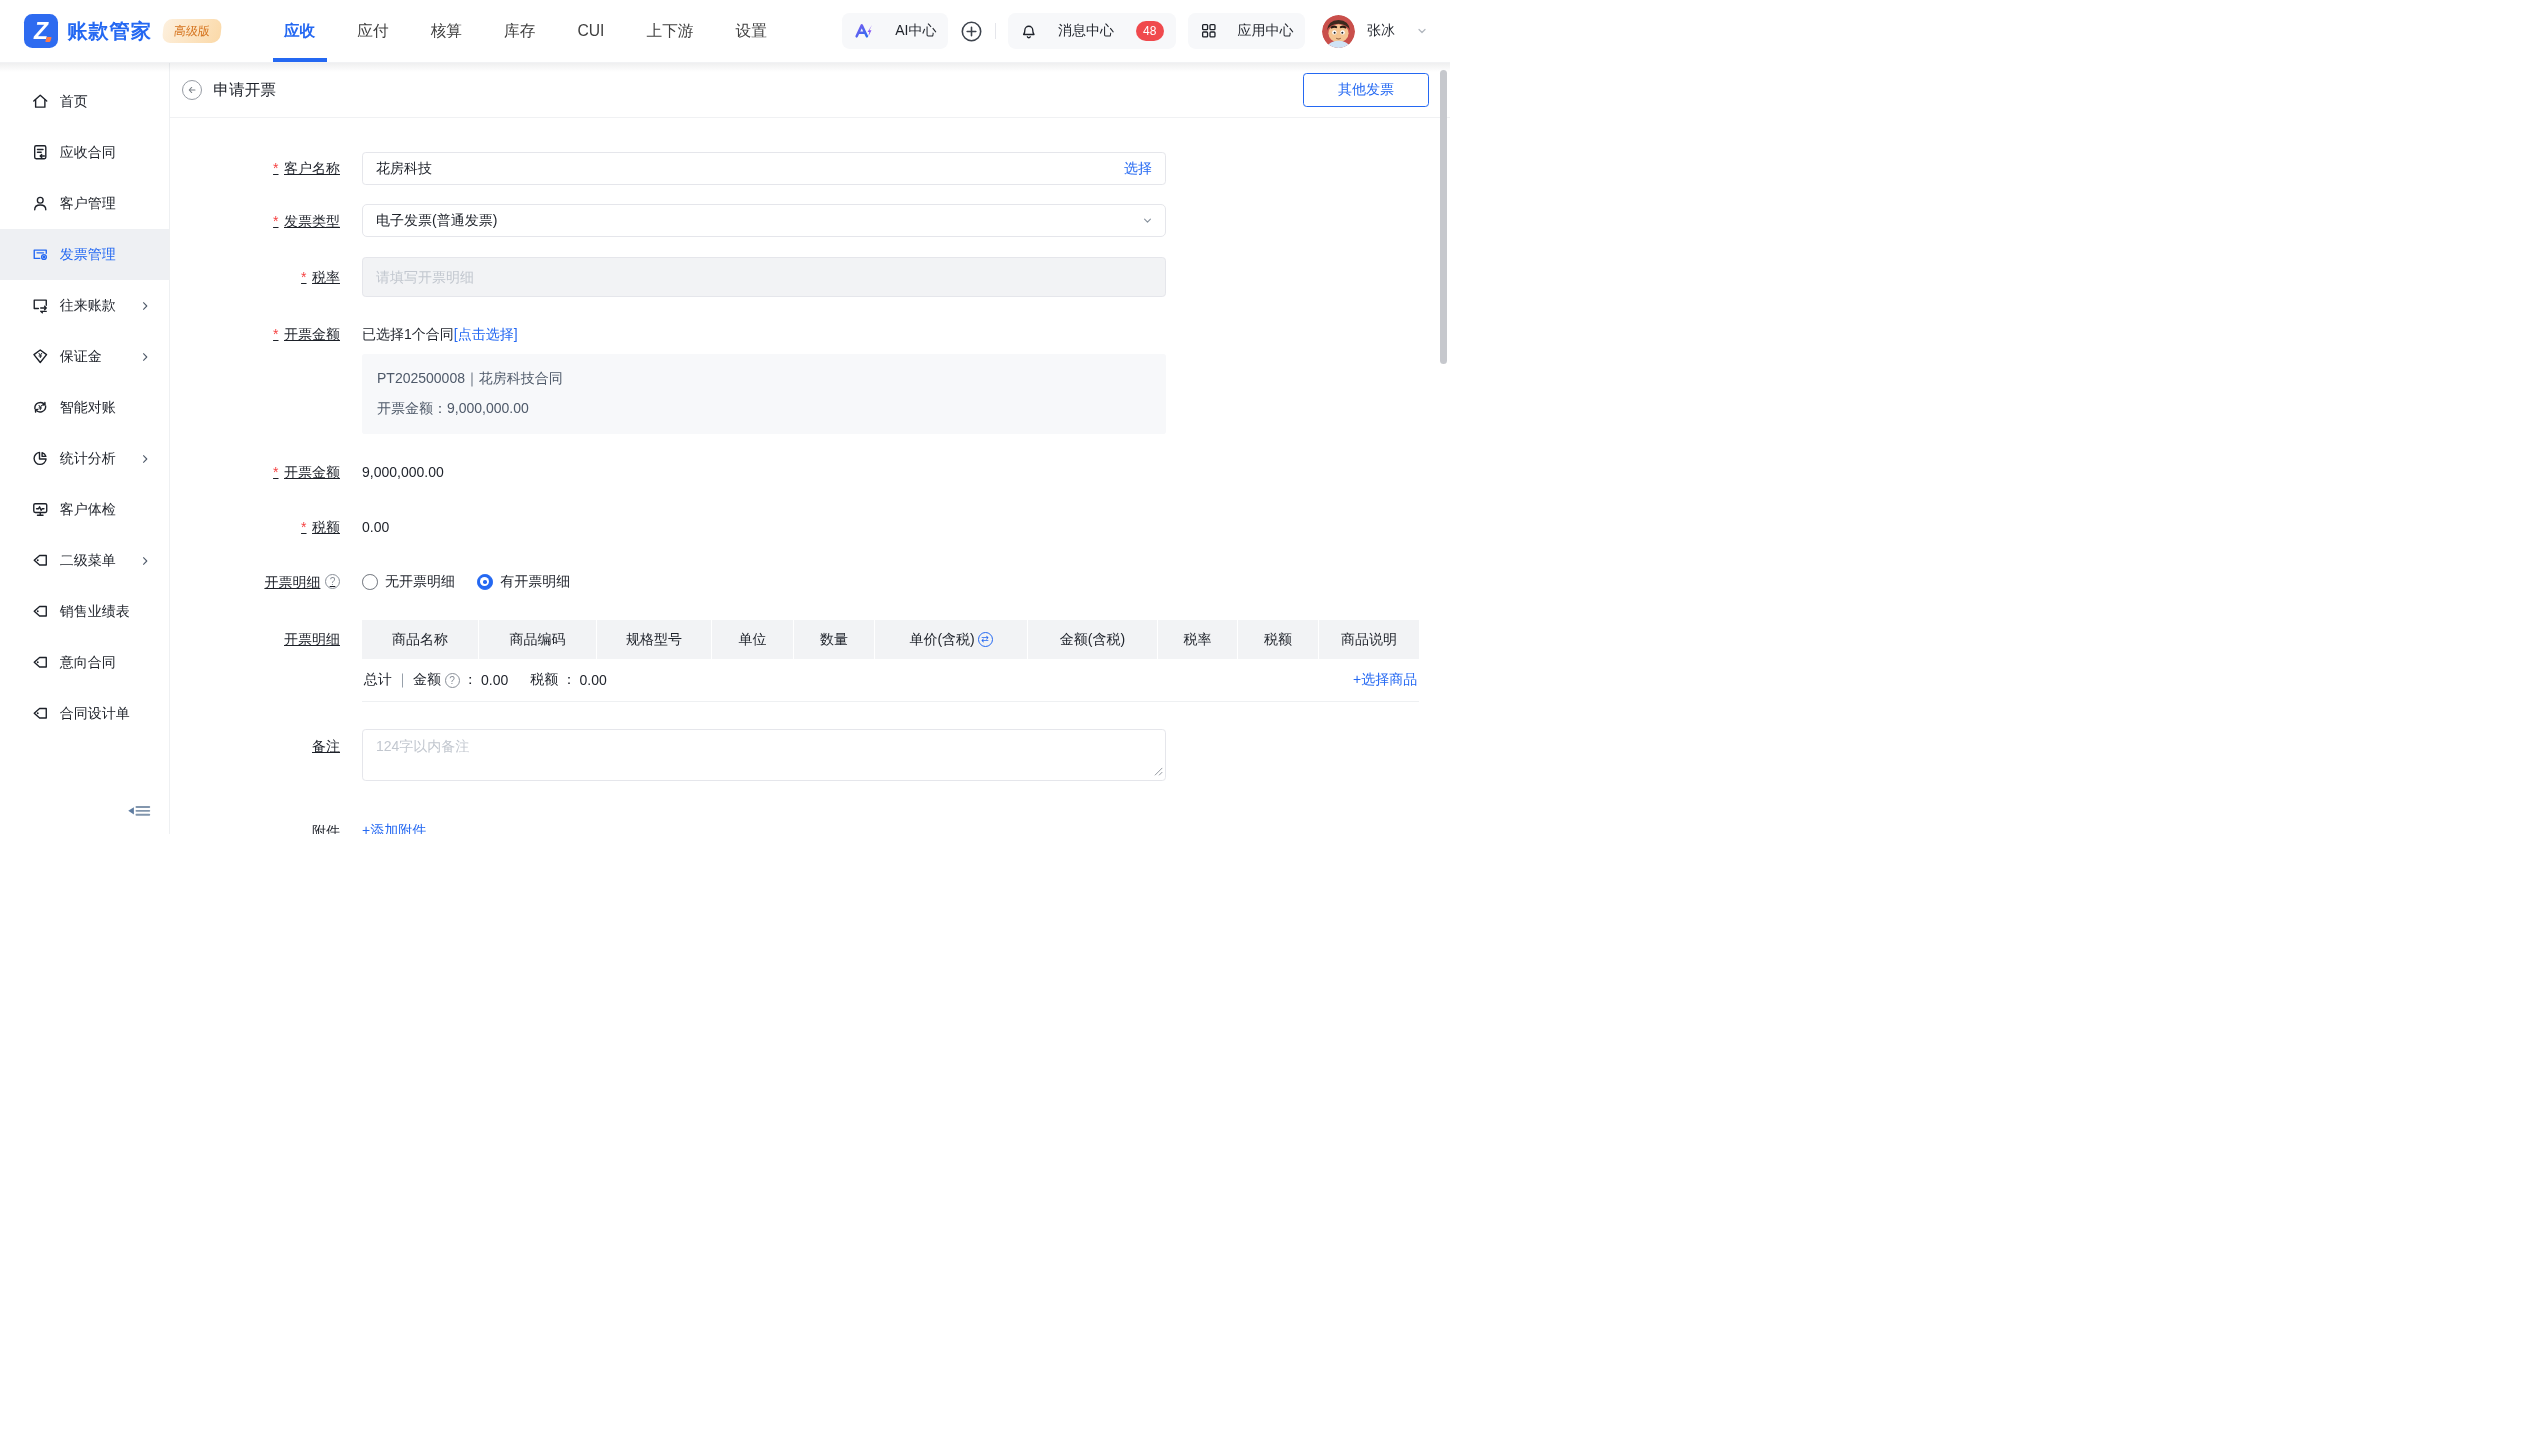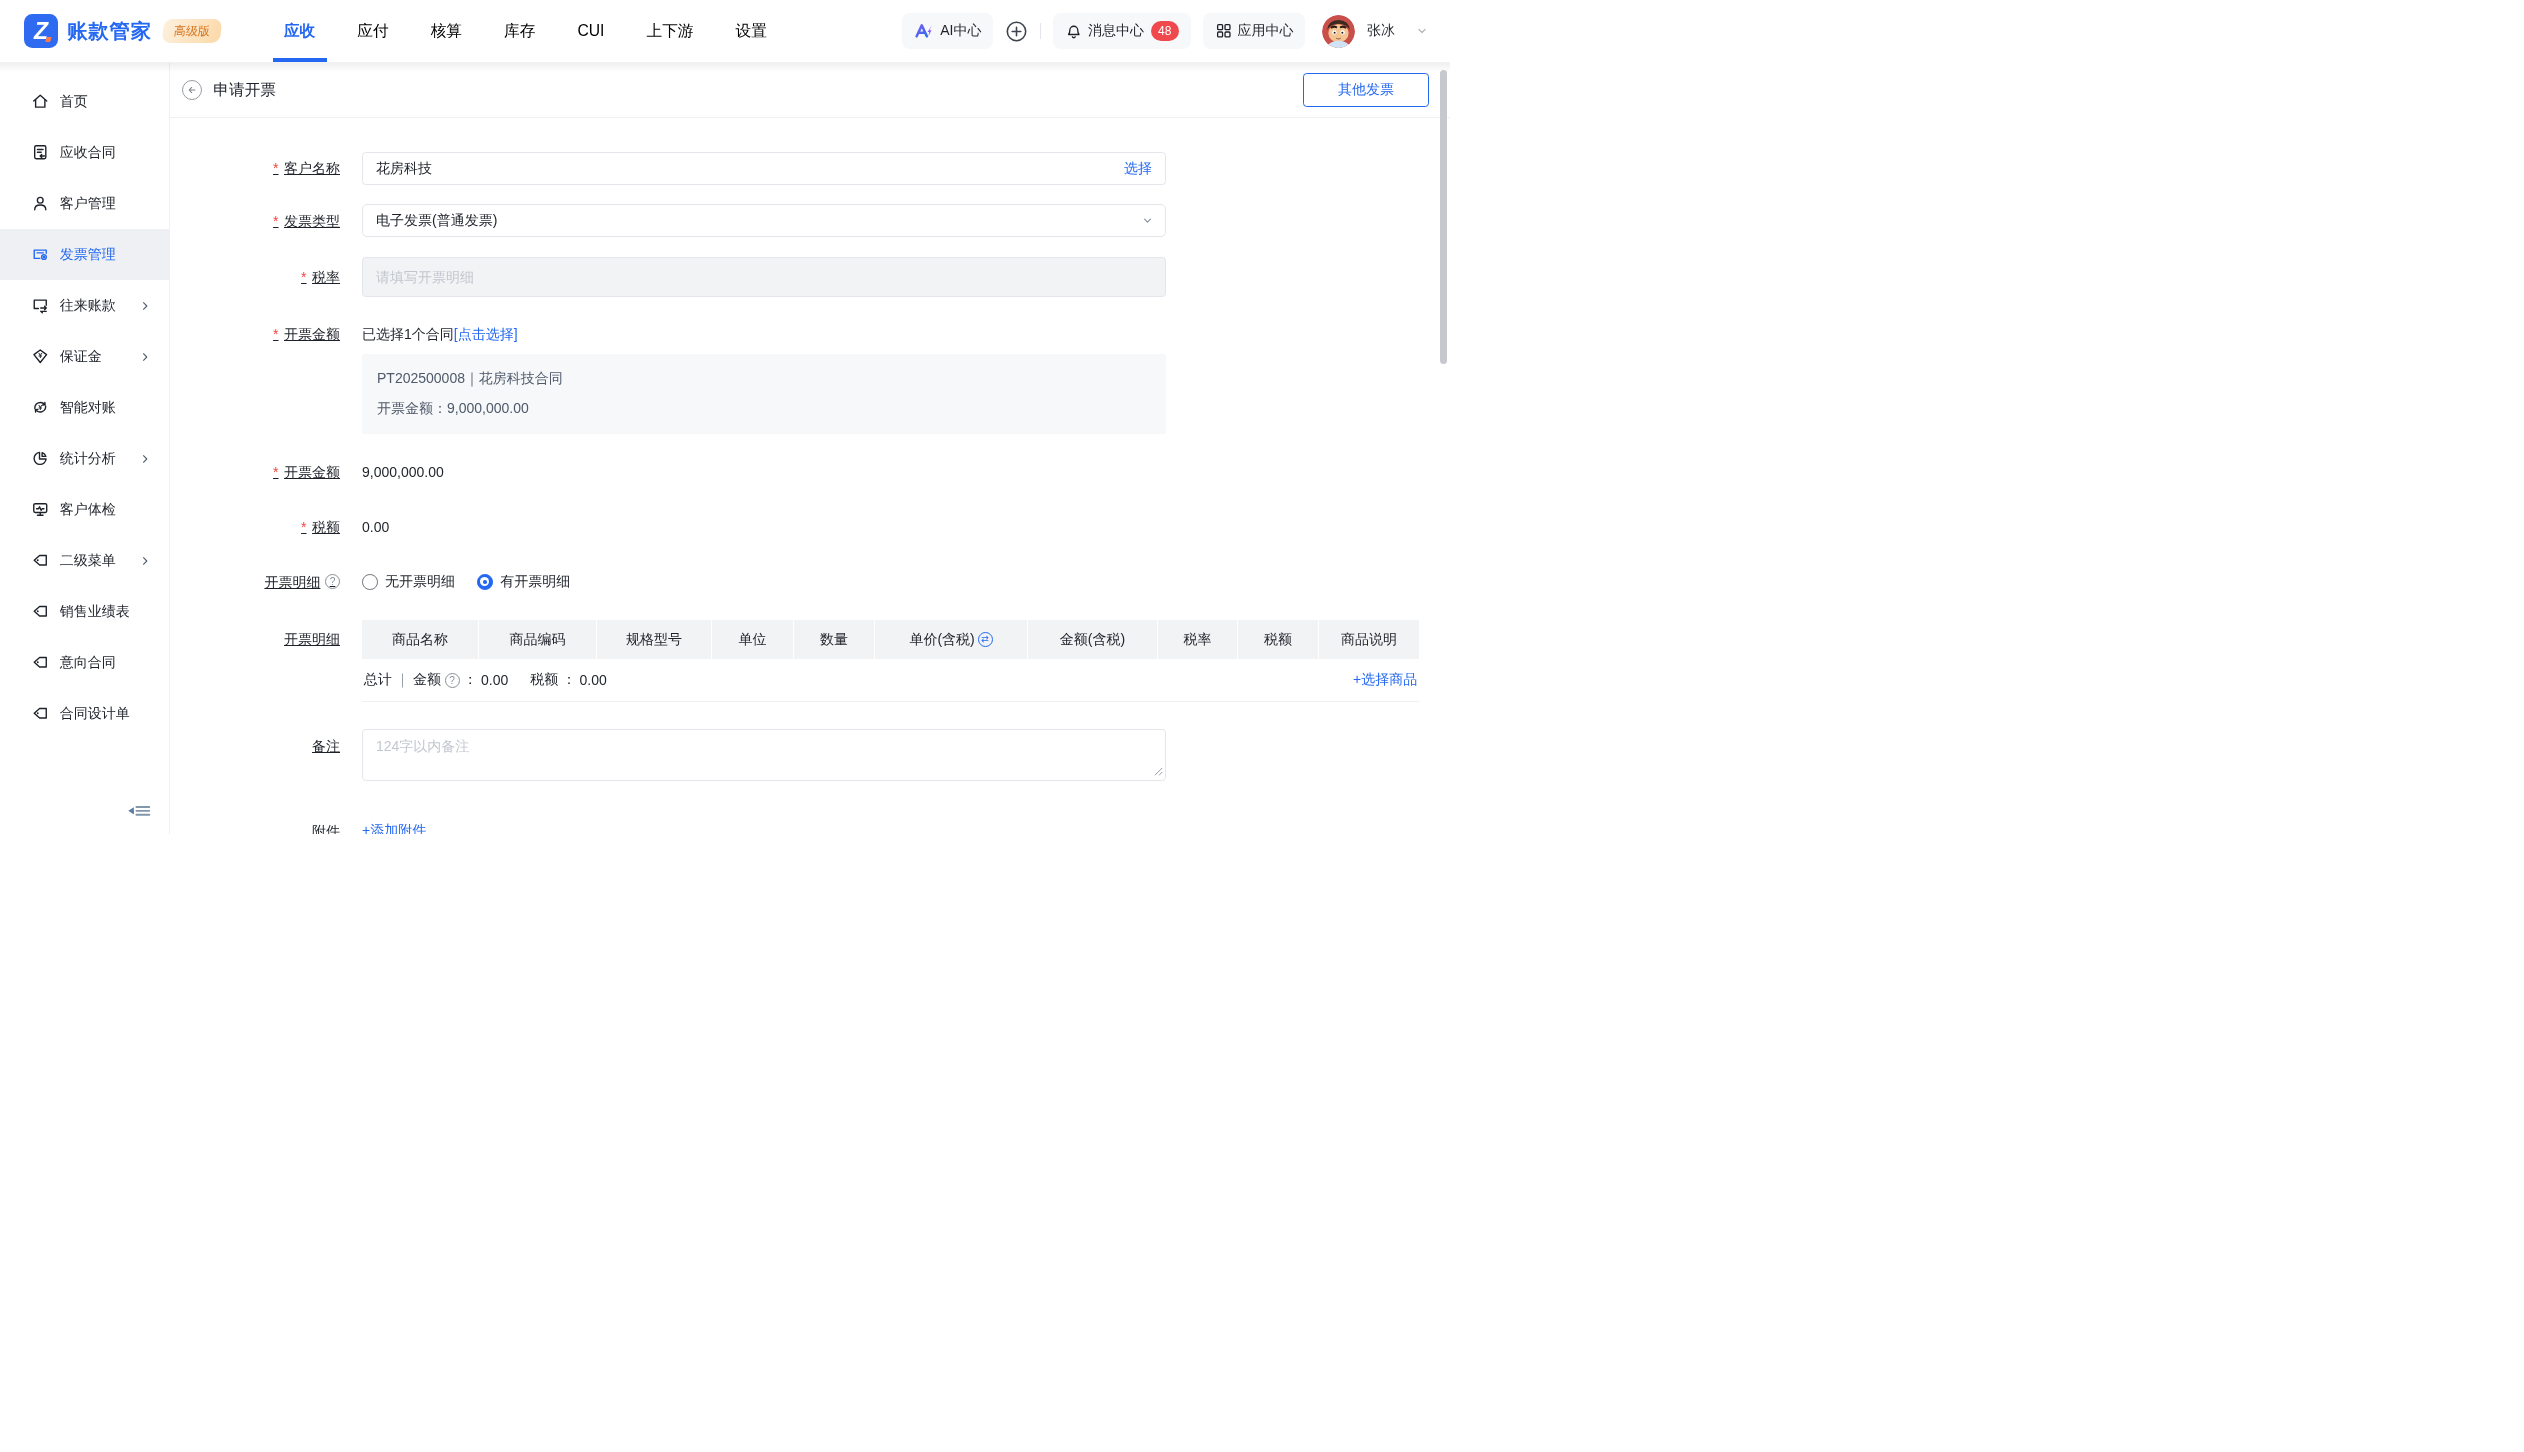--- a/index.html
+++ b/index.html
@@ -25,26 +25,26 @@
     display:flex; align-items:center; justify-content:center;
     color:#fff; font-size:23px; font-weight:800; font-style:italic;
   }
   .logo .zmark { position:absolute; right:7.4px; bottom:6.5px; width:4.6px; height:4.6px; background:#ff7a45; border-radius:0.9px; transform:skewX(-18deg); }
   .brand-name { margin-left:9.2px; font-size:20.3px; font-weight:800; color:#2468f2; letter-spacing:0.9px; }
   .brand-badge {
     margin-left:11px; font-size:12px; color:#d5731d; padding:3.7px 11px; border-radius:8.3px;
     background:linear-gradient(110deg,#fdf0de 0%,#fbd9a8 100%); transform:skewX(-6deg);
   }
   .mainnav { margin-left:63px; display:flex; gap:42px; height:100%; align-items:stretch; }
-  .nav-item { position:relative; display:flex; align-items:center; font-size:15.7px; color:#000000; cursor:pointer; white-space:nowrap; }
+  .nav-item { position:relative; display:flex; align-items:center; font-size:15.7px; color:#404040; cursor:pointer; white-space:nowrap; }
   .nav-item.active { color:#2468f2; font-weight:700; }
   .nav-item.active::after { content:''; position:absolute; bottom:0; left:50%; transform:translateX(-50%);
     width:54px; height:3.7px; background:#2468f2; }
   .top-right { margin-left:auto; display:flex; align-items:center; gap:12px; }
-  .pill { display:flex; align-items:center; gap:5px; background:#f7f8fa; border-radius:7.4px;
+  .pill { display:flex; align-items:center; gap:20px; background:#f7f8fa; border-radius:7.4px;
     padding:0 12px; height:36px; font-size:14px; color:#1d2129; cursor:pointer; white-space:nowrap; }
   .count-badge { background:#f0494d; color:#fff; font-size:12px; line-height:1;
     border-radius:924px; padding:3.7px 7.4px; margin-left:1.8px; }
   .plus-btn { cursor:pointer; }
   .vdiv { width:0.9px; height:16.6px; background:#e5e6eb; }
   .avatar { width:33px; height:33px; border-radius:50%; overflow:hidden; cursor:pointer; margin-left:4.6px; }
   .user-wrap { display:flex; align-items:center; gap:21px; cursor:pointer; }
   .username { font-size:14px; color:#1d2129; }
 
   

